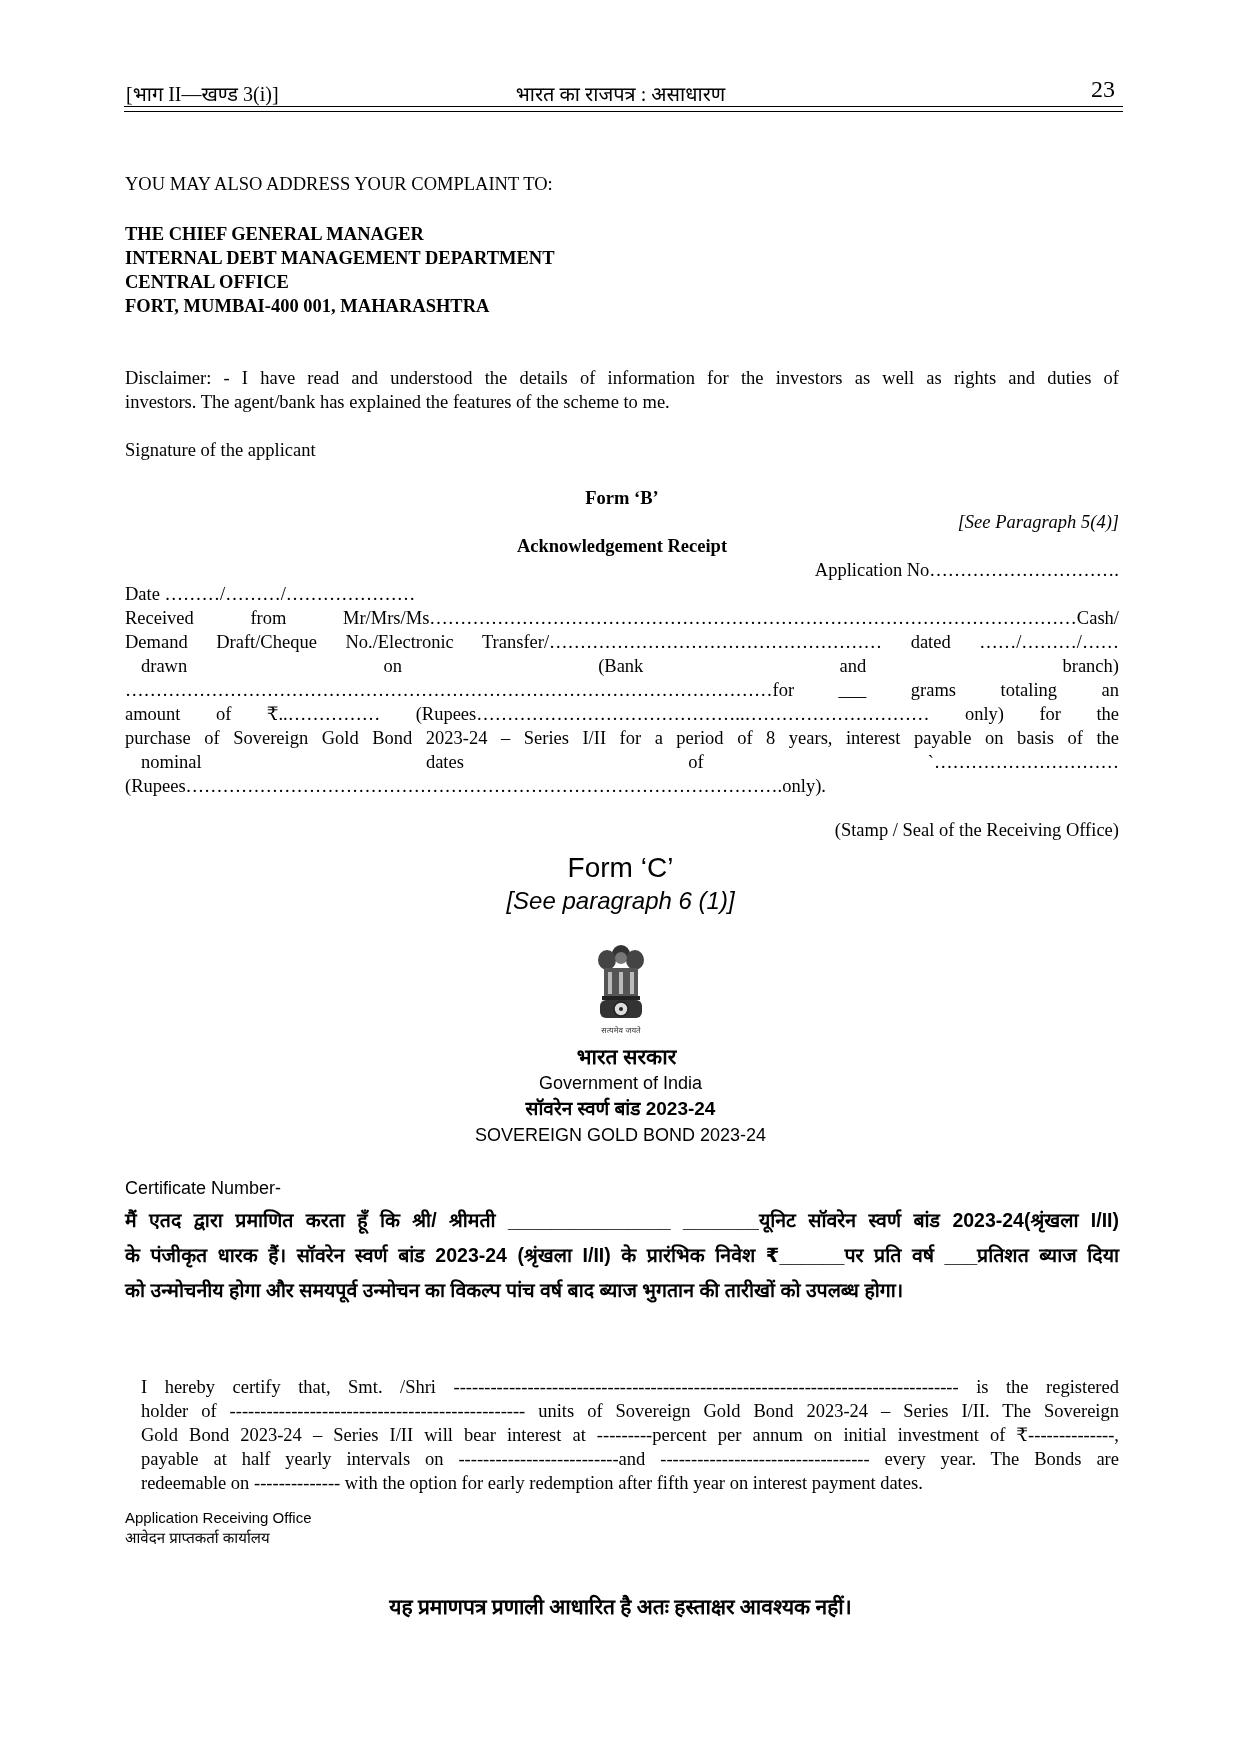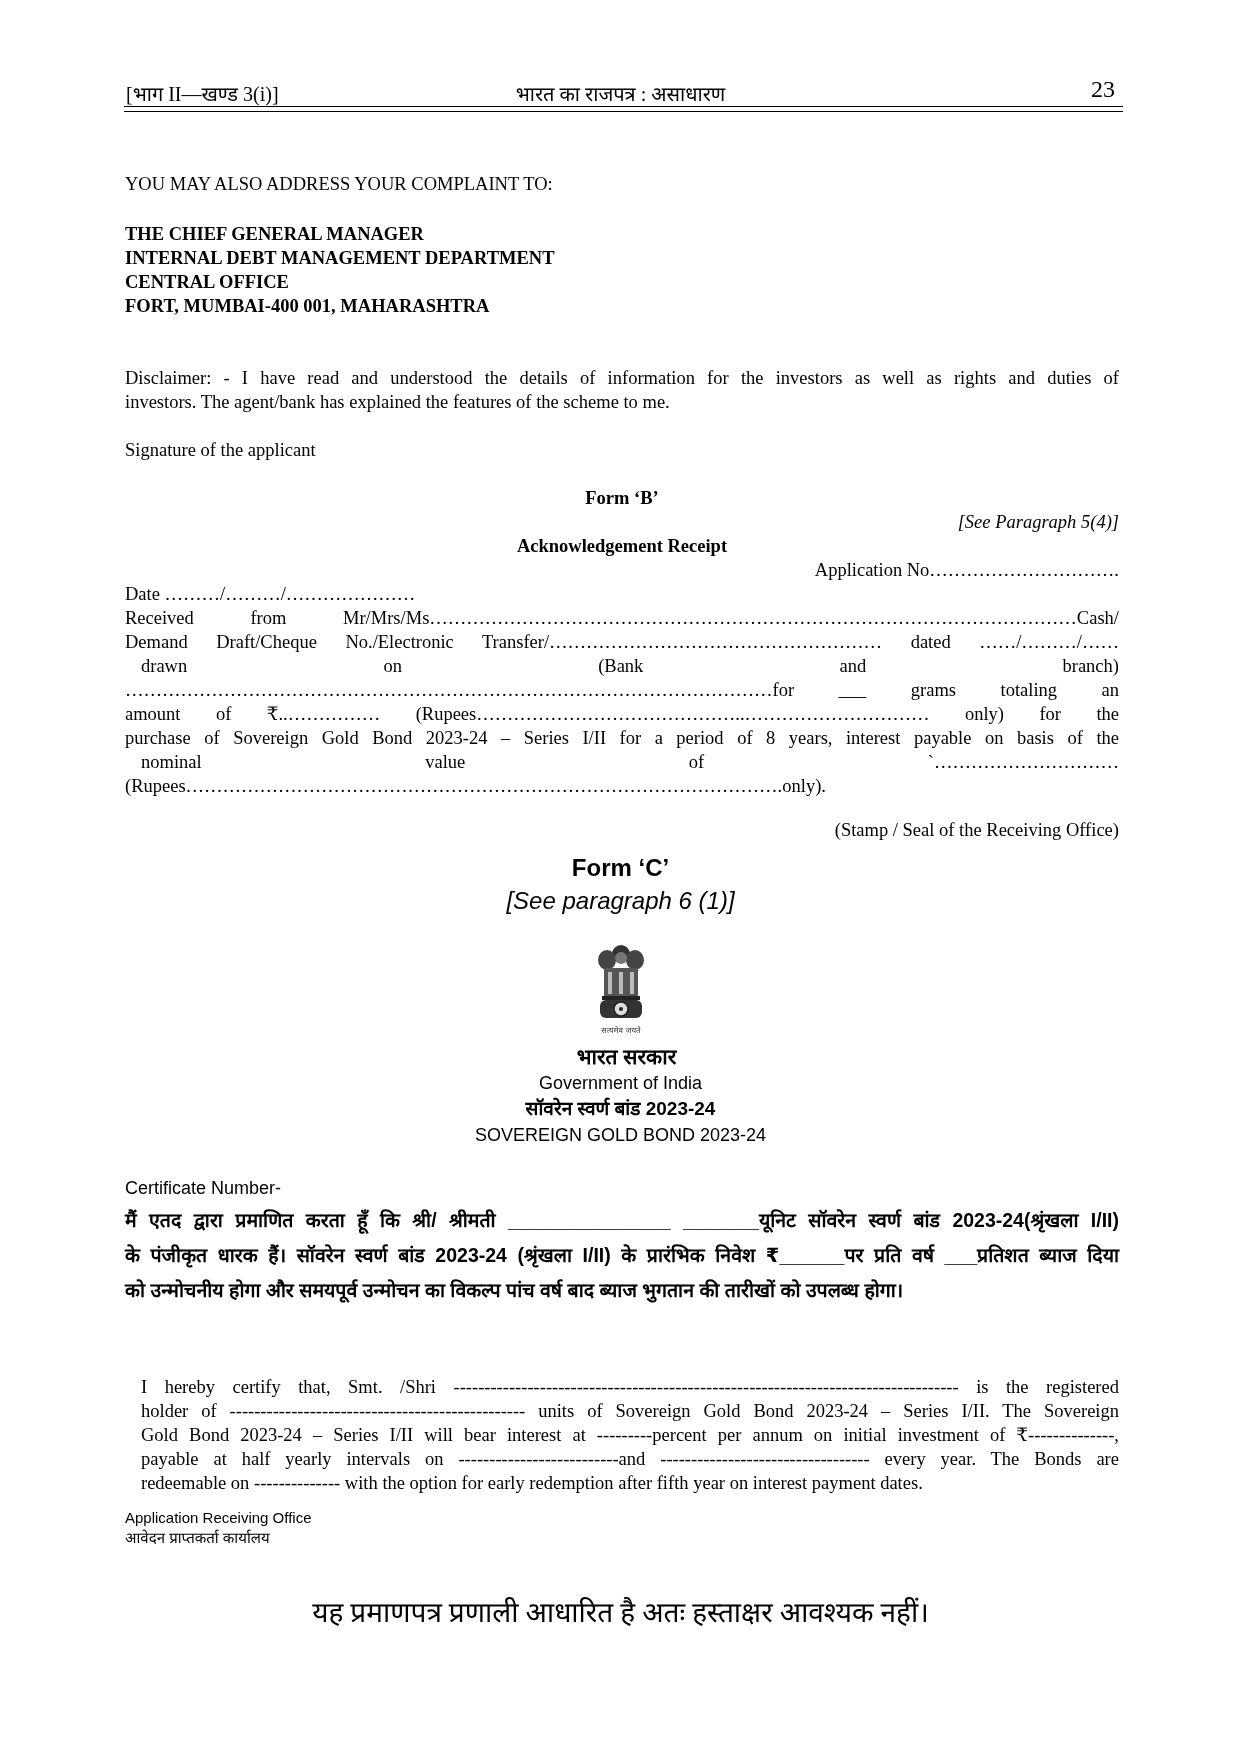--- a/index.html
+++ b/index.html
@@ -23,30 +23,30 @@
   .bold { font-weight: bold; }
   .italic { font-style: italic; text-align: right; }
   .center { text-align: center; }
   .right { text-align: right; }
 
   .formB-title { top: 486px; }
   .formB-title div { line-height: 24px; font-size: 18.5px; }
 
   .row { display: flex; justify-content: space-between; margin-left: 16px; }
   .formC-title { top: 852px; left: 0; right: 0; text-align: center; }
-  .formC-title .t1 { font-size: 24px; font-weight: bold; line-height: 32px; }
+  .formC-title .t1 { font-size: 28px; font-weight: normal; line-height: 32px; }
   .formC-title .t2 { font-size: 24px; font-style: italic; line-height: 34px; }
 
   .emblem { left: 586px; top: 938px; width: 70px; height: 100px; }
 
   .gov { left: 0; right: 0; text-align: center; }
   .gov div { line-height: 26px; }
 
   .hindi-para { font-size: 19.5px; line-height: 35px; font-weight: bold; }
-  .footer-note { font-size: 28px; }
+  .footer-note { font-size: 21px; font-weight: bold; }
 </style>
 </head>
 <body>
 
 <div class="abs hdr serif">
   <span class="l">[भाग II—खण्ड  3(i)]</span>
   <span class="c">भारत का राजपत्र : असाधारण</span>
   <span class="r">23</span>
 </div>
 <div class="abs hdr-rule1"></div>
@@ -82,21 +82,21 @@
       <span>on</span>
       <span>(Bank</span>
       <span>and</span>
       <span>branch)</span>
   </div>
   <div class="justify">……………………………………………………………………………………………for  ___  grams  totaling  an</div>
   <div class="justify">amount  of   ₹..…………… (Rupees……………………………………..………………………… only)  for  the</div>
   <div class="justify">purchase of Sovereign Gold Bond 2023-24 – Series I/II  for a period of 8 years, interest payable on basis of the</div>
   <div class="row">
     <span>nominal</span>
-      <span>value</span>
+      <span>dates</span>
       <span>of</span>
       <span>`…………………………</span>
   </div>
   <div>(Rupees…………………………………………………………………………………….only).</div>
 </div>
 <div class="abs block serif txt right" style="top:818px;">(Stamp / Seal of the Receiving Office)</div>
 
 <div class="abs formC-title sans">
   <div class="t1">Form ‘C’</div>
   <div class="t2">[See paragraph 6 (1)]</div>

